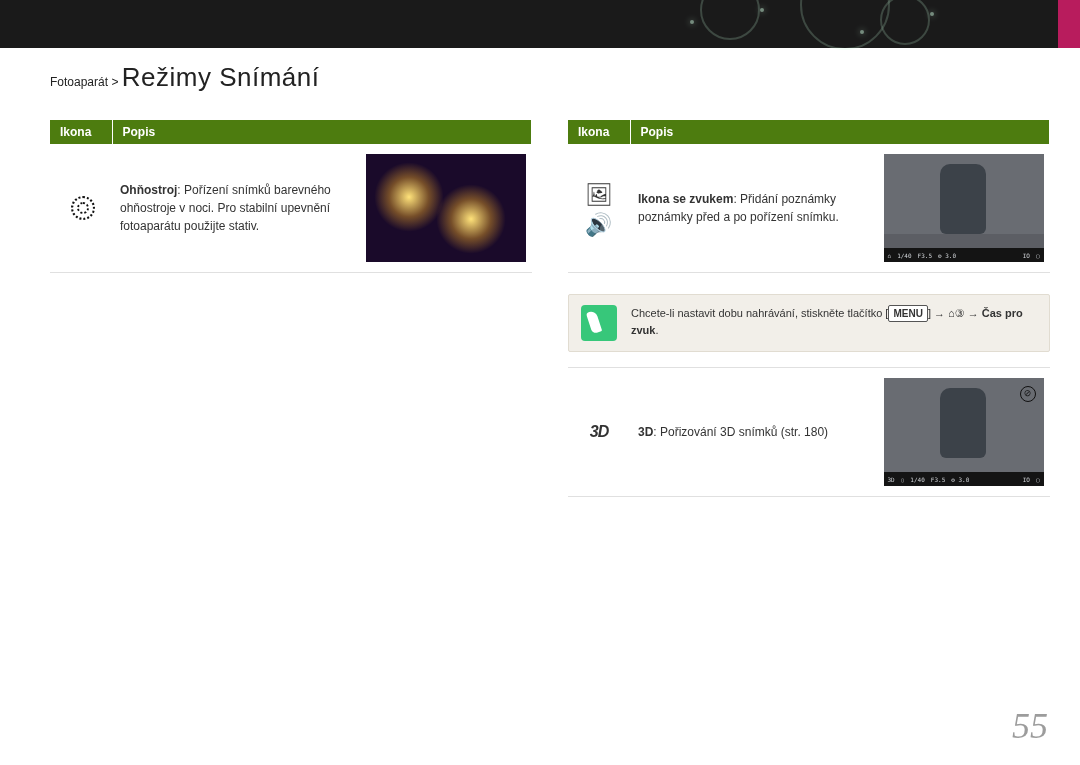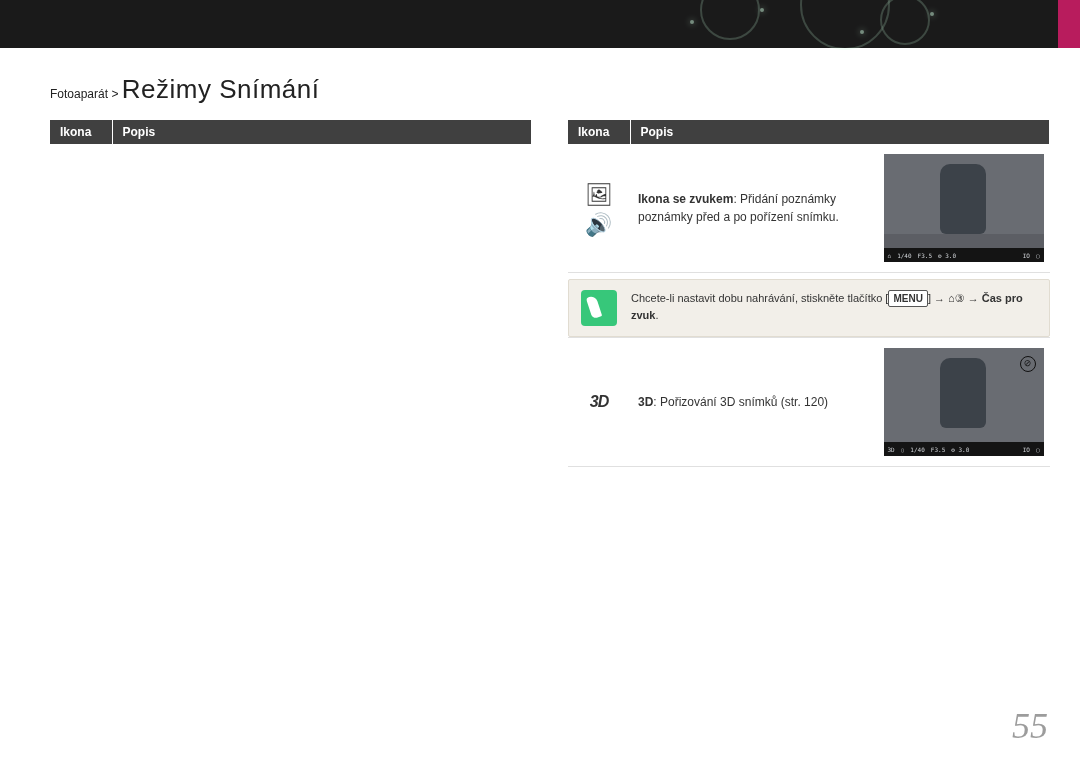--- a/index.html
+++ b/index.html
@@ -25,36 +25,35 @@
     right: 0; top: 0;
     width: 22px; height: 48px;
     background: #b81c5d;
   }
   .page-header {
     padding: 14px 0 0 50px;
     color: #222;
     font-size: 12px;
     position: absolute;
     top: 48px;
-    margin-top: 12px;
   }
   .page-header .bc { font-size: 12px; color:#222; }
   .page-header .title { font-size: 26px; font-weight: 300; letter-spacing:.5px;}
   .columns {
     position: absolute;
     top: 120px;
     left: 50px;
     right: 30px;
     display: flex;
     gap: 36px;
   }
   .col { flex: 1 1 50%; }
   table { width: 100%; border-collapse: collapse; }
   thead th {
-    background: #404040;
+    background: #4d7c0f;
     color: #fff;
     font-size: 12px;
     font-weight: bold;
     text-align: left;
     padding: 5px 10px;
     border-right: 1px solid #fff;
   }
   thead th:first-child { width: 62px; }
   tbody td {
     border-bottom: 1px solid #e0e0e0;
@@ -142,20 +141,27 @@
 
   <div class="col">
     <table>
       <thead>
         <tr>
           <th>Ikona</th>
           <th colspan="2">Popis</th>
         </tr>
       </thead>
       <tbody>
+        <tr>
+          <td class="icon-cell"><span class="mode-icon ic-fireworks"></span></td>
+          <td><b>Ohňostroj</b><span>: Pořízení snímků barevného ohňostroje v noci. Pro stabilní upevnění fotoaparátu použijte stativ.</span></td>
+          <td class="img-cell">
+              <span class="thumb fireworks"></span>
+            </td>
+        </tr>
       </tbody>
     </table>
   </div>
 
   <div class="col">
     <table>
       <thead>
         <tr>
           <th>Ikona</th>
           <th colspan="2">Popis</th>
@@ -182,32 +188,32 @@
                 <span>F3.5</span>
                 <span>⚙ 3.0</span>
                 <span style="flex:1"></span>
                 <span>IO</span>
                 <span>▢</span>
               </span>
             </span>
           </td>
         </tr>
         <tr>
-          <td colspan="3" style="border-bottom:1px solid #e0e0e0; padding:0 0;">
+          <td colspan="3" style="border-bottom:1px solid #e0e0e0; padding:15px 0;">
             <div class="tip-box">
               <div class="tip-icon"></div>
               <div class="tip-text">
                 <span>Chcete-li nastavit dobu nahrávání, stiskněte tlačítko </span>[<span class="menu-kbd">MENU</span>]<span> → </span><span>⌂③</span><span> → </span><b>Čas pro zvuk</b><span>.</span>
               </div>
             </div>
           </td>
         </tr>
         <tr>
           <td class="icon-cell"><span class="mode-icon ic-3d">3D</span></td>
-          <td><b>3D</b><span>: Pořizování 3D snímků (str. 120)</span></td>
+          <td><b>3D</b><span>: Pořizování 3D snímků (str. 180)</span></td>
           <td class="img-cell">
             <span class="thumb lcd">
               <span class="figure"></span>
               <span class="lcd-3d-lock">⊘</span>
               <span class="statusbar">
                 <span>3D</span>
                 <span>▯</span>
                 <span>1/40</span>
                 <span>F3.5</span>
                 <span>⚙ 3.0</span>

